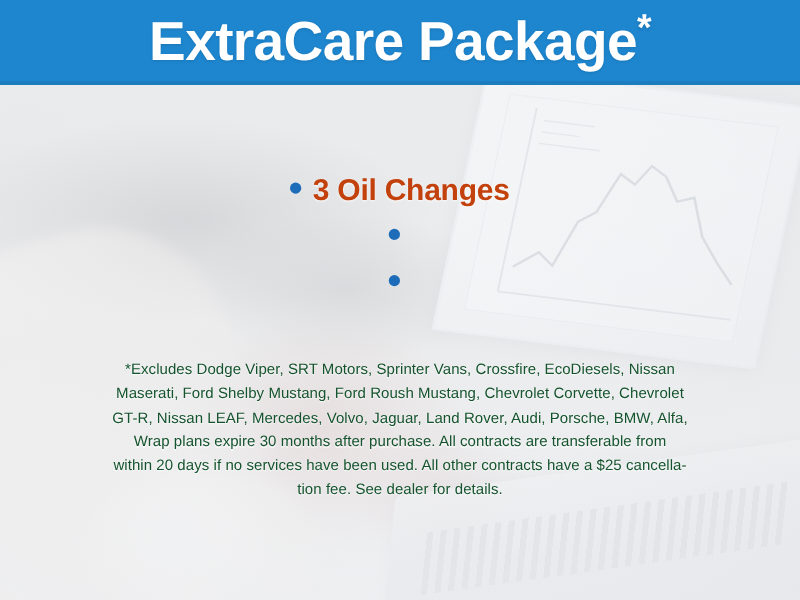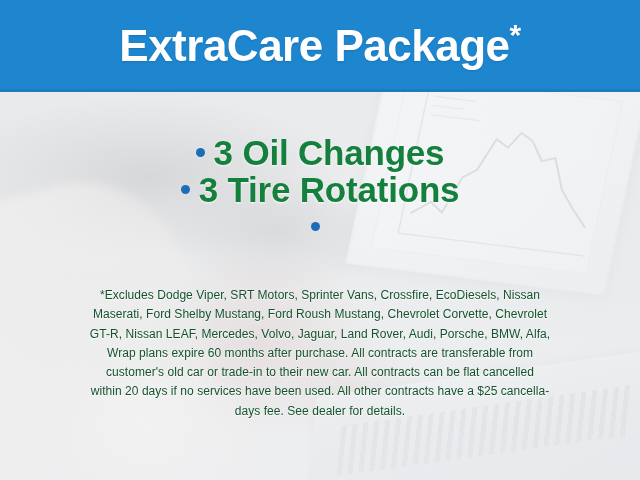--- a/index.html
+++ b/index.html
@@ -136,21 +136,21 @@
     inset: 0;
     background: radial-gradient(ellipse 80% 70% at 50% 45%, rgba(255,255,255,0.10) 0%, rgba(226,228,231,0.30) 100%);
   }
 
   
   .header-banner {
     position: absolute;
     left: 0;
     top: 0;
     width: 100%;
-    height: 92px;
+    height: 68px;
     background: #1e86ce;
     display: flex;
     align-items: center;
     justify-content: center;
     box-sizing: border-box;
     z-index: 5;
   }
   .header-banner::after {
     content: "";
     position: absolute;
@@ -183,22 +183,22 @@
     position: absolute;
     left: 0;
     right: 0;
     top: 134px;
     z-index: 4;
     text-align: center;
     padding: 0 18px;
     box-sizing: border-box;
   }
   .benefit-item {
-    color: #15803d;
-    font-size: 35px;
+    color: #c2410c;
+    font-size: 24px;
     font-weight: bold;
     line-height: 37px;
     letter-spacing: -0.2px;
     white-space: nowrap;
     text-shadow: 0 1px 2px rgba(255,255,255,0.85);
   }
   .benefit-item .bullet-dot {
     display: inline-block;
     width: 9px;
     height: 9px;
@@ -268,27 +268,26 @@
     <div class="bg-wash"></div>
     <div class="bg-vignette"></div>
   </div>
 
   <div class="header-banner">
     <h1 class="header-title"><span>ExtraCare Package</span><span class="asterisk">*</span></h1>
   </div>
 
   <div class="benefits">
     <div class="benefit-item"><span class="bullet-dot"></span><span>3 Oil Changes</span></div>
-    <div class="benefit-item"><span class="bullet-dot"></span><span>3 Tire Rotations</span></div>
+    <div class="benefit-item"><span class="bullet-dot"></span></div>
     <div class="benefit-item"><span class="bullet-dot"></span></div>
   </div>
 
   <div class="disclaimer">
     <div class="disclaimer-line">*Excludes Dodge Viper, SRT Motors, Sprinter Vans, Crossfire, EcoDiesels, Nissan</div>
     <div class="disclaimer-line">Maserati, Ford Shelby Mustang, Ford Roush Mustang, Chevrolet Corvette, Chevrolet</div>
     <div class="disclaimer-line">GT-R, Nissan LEAF, Mercedes, Volvo, Jaguar, Land Rover, Audi, Porsche, BMW, Alfa,</div>
-    <div class="disclaimer-line">Wrap plans expire 60 months after purchase. All contracts are transferable from</div>
-    <div class="disclaimer-line">customer's old car or trade-in to their new car. All contracts can be flat cancelled</div>
+    <div class="disclaimer-line">Wrap plans expire 30 months after purchase. All contracts are transferable from</div>
     <div class="disclaimer-line">within 20 days if no services have been used. All other contracts have a $25 cancella-</div>
-    <div class="disclaimer-line">days fee. See dealer for details.</div>
+    <div class="disclaimer-line">tion fee. See dealer for details.</div>
   </div>
 
 </div>
 
 </body></html>

